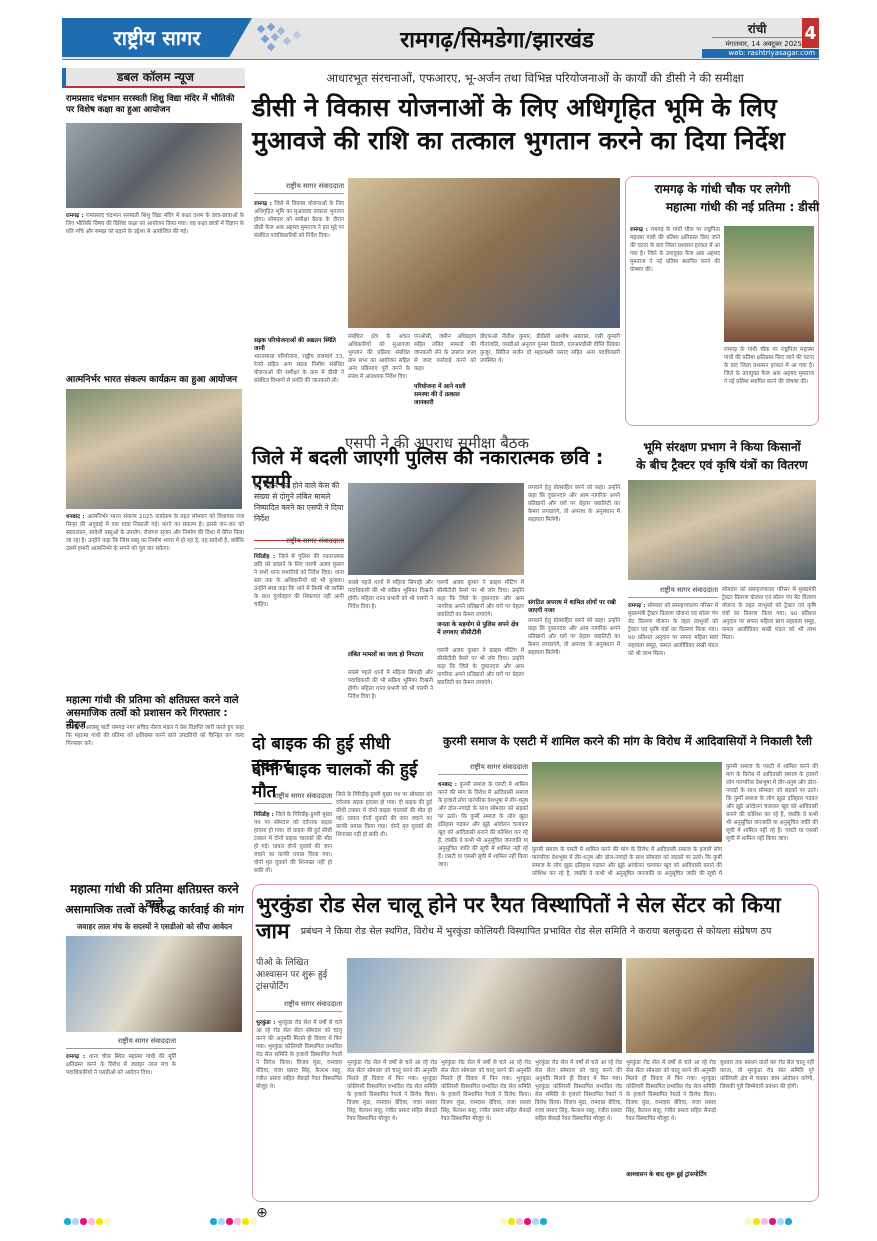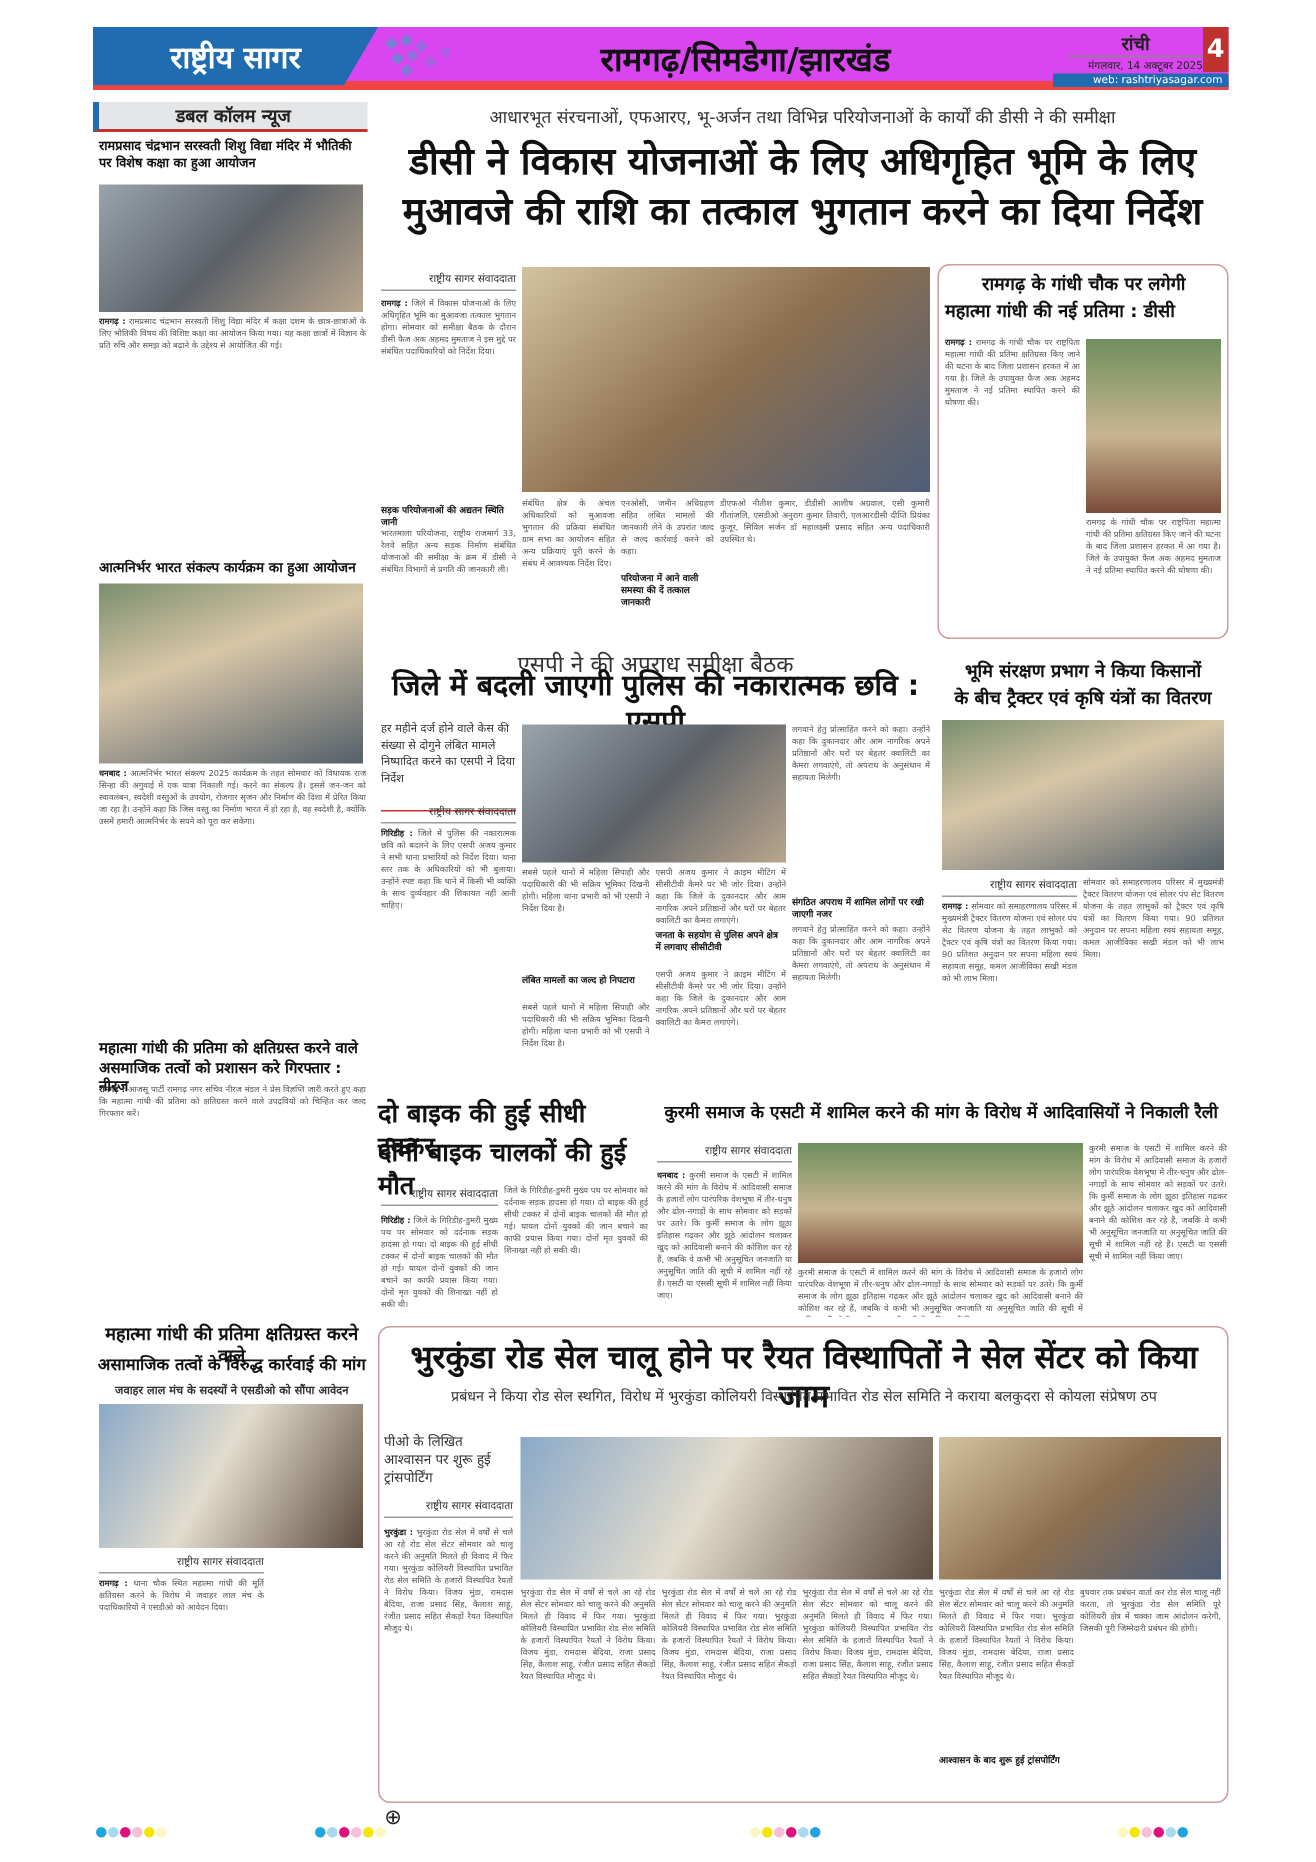--- a/index.html
+++ b/index.html
@@ -1,29 +1,29 @@
 <!DOCTYPE html>
 <html><head>
 <meta charset="utf-8">
 <style>
 *{box-sizing:border-box;margin:0;padding:0}
 body{width:877px;height:1241px;background:#fff;font-family:"DejaVu Sans",sans-serif;color:#222;position:relative;overflow:hidden}
 .abs{position:absolute}
-.masthead{left:62px;top:18px;width:757px;height:42px;background:#d946ef;border-bottom:6px solid #ef4444}
+.masthead{left:62px;top:18px;width:757px;height:42px;background:#e5e5e5;border-bottom:1px solid #ef4444}
 .brand{left:0;top:0;width:190px;height:39px;background:#1f6cb0;color:#fff;font-weight:bold;font-size:20px;display:flex;align-items:center;justify-content:center;clip-path:polygon(0 0,100% 0,88% 100%,0 100%)}
 .dots{left:192px;top:6px;width:60px;height:26px}
 .dots span{position:absolute;width:6px;height:6px;background:#5f8ed0;transform:rotate(45deg);opacity:.8}
 .edition{left:270px;top:0;width:330px;height:39px;font-size:22px;font-weight:bold;color:#111;display:flex;align-items:center;justify-content:center}
 .city{left:650px;top:2px;width:90px;font-size:12px;font-weight:bold;text-align:center}
 .date{left:650px;top:19px;width:90px;font-size:7px;text-align:right;border-top:1px solid #888;padding-top:1px}
 .pageno{left:740px;top:0;width:17px;height:30px;background:#c0322d;color:#fff;font-weight:bold;font-size:17px;display:flex;align-items:center;justify-content:center}
 .web{left:640px;top:31px;width:117px;height:9px;background:#1f6cb0;color:#fff;font-size:7px;text-align:right;padding-right:4px;line-height:9px}
 .col-head{font-weight:bold;color:#111;line-height:1.25}
 .kicker{font-size:11px;color:#333;text-align:center}
-.h1{font-size:24px;font-weight:bold;text-align:center;line-height:1.25;color:#111}
+.h1{font-size:24px;font-weight:bold;line-height:1.25;color:#111}
 .byline{font-size:7px;color:#333;text-align:right;border-bottom:1px solid #999;padding-bottom:3px}
 .body{font-size:5.5px;line-height:8px;color:#555;text-align:justify;overflow:hidden}
 .body b{color:#222}
 .photo{background:#8a8d8f;overflow:hidden}
 .ph-a{background:linear-gradient(135deg,#9aa4ad,#5c6168 50%,#b9a68c)}
 .ph-b{background:linear-gradient(160deg,#7b8f6e,#d8c6a8 40%,#54606a)}
 .ph-c{background:linear-gradient(120deg,#8aa9c8,#e2dccd 45%,#5d4c3f)}
 .ph-d{background:linear-gradient(180deg,#6e8f5e,#c9b591 55%,#7a4c3a)}
 .ph-e{background:linear-gradient(140deg,#d4c3a0,#8d6f4f 50%,#4d5e7a)}
 .box{border:1px solid #cf9aa0;border-radius:8px}
@@ -78,21 +78,21 @@
 <div class="abs" style="left:254px;top:336px;width:90px;font-size:6px;font-weight:bold;color:#111">सड़क परियोजनाओं की अद्यतन स्थिति जानी</div>
 <div class="abs body" style="left:254px;top:352px;width:90px;height:75px">भारतमाला परियोजना, राष्ट्रीय राजमार्ग 33, रेलवे सहित अन्य सड़क निर्माण संबंधित योजनाओं की समीक्षा के क्रम में डीसी ने संबंधित विभागों से प्रगति की जानकारी ली।</div>
 <div class="abs photo ph-e" style="left:348px;top:178px;width:272px;height:150px"></div>
 <div class="abs body" style="left:348px;top:332px;width:62px;height:95px">संबंधित क्षेत्र के अंचल अधिकारियों को मुआवजा भुगतान की प्रक्रिया संबंधित ग्राम सभा का आयोजन सहित अन्य प्रक्रियाएं पूरी करने के संबंध में आवश्यक निर्देश दिए।</div>
 <div class="abs body" style="left:414px;top:332px;width:62px;height:50px">एनओसी, जमीन अधिग्रहण सहित लंबित मामलों की जानकारी लेने के उपरांत जल्द से जल्द कार्रवाई करने को कहा।</div>
 <div class="abs" style="left:414px;top:382px;width:62px;font-size:6px;font-weight:bold;color:#111;line-height:8px">परियोजना में आने वाली समस्या की दें तत्काल जानकारी</div>
 <div class="abs body" style="left:480px;top:332px;width:140px;height:95px">डीएफओ नीतीश कुमार, डीडीसी आशीष अग्रवाल, एसी कुमारी गीतांजलि, एसडीओ अनुराग कुमार तिवारी, एलआरडीसी दीप्ति प्रियंका कुजूर, सिविल सर्जन डॉ महालक्ष्मी प्रसाद सहित अन्य पदाधिकारी उपस्थित थे।</div>
 
 <div class="abs box" style="left:625px;top:176px;width:194px;height:250px"></div>
 <div class="abs col-head" style="left:630px;top:182px;width:185px;font-size:12px;text-align:center">रामगढ़ के गांधी चौक पर लगेगी</div>
-<div class="abs col-head" style="left:630px;top:200px;width:185px;font-size:12px;text-align:left">महात्मा गांधी की नई प्रतिमा : डीसी</div>
+<div class="abs col-head" style="left:650px;top:200px;width:185px;font-size:12px;text-align:center">महात्मा गांधी की नई प्रतिमा : डीसी</div>
 <div class="abs body" style="left:630px;top:225px;width:90px;height:198px"><b>रामगढ़ :</b> <span>रामगढ़ के गांधी चौक पर राष्ट्रपिता महात्मा गांधी की प्रतिमा क्षतिग्रस्त किए जाने की घटना के बाद जिला प्रशासन हरकत में आ गया है। जिले के उपायुक्त फैज अक अहमद मुमताज ने नई प्रतिमा स्थापित करने की घोषणा की।</span></div>
 <div class="abs photo ph-d" style="left:724px;top:226px;width:90px;height:116px"></div>
 <div class="abs body" style="left:724px;top:345px;width:90px;height:78px">रामगढ़ के गांधी चौक पर राष्ट्रपिता महात्मा गांधी की प्रतिमा क्षतिग्रस्त किए जाने की घटना के बाद जिला प्रशासन हरकत में आ गया है। जिले के उपायुक्त फैज अक अहमद मुमताज ने नई प्रतिमा स्थापित करने की घोषणा की।</div>
 
 <div class="abs kicker" style="left:252px;top:432px;width:370px;font-size:15px">एसपी ने की अपराध समीक्षा बैठक</div>
 <div class="abs h1" style="left:252px;top:446px;width:370px;font-size:19px">जिले में बदली जाएगी पुलिस की नकारात्मक छवि : एसपी</div>
 <div class="abs" style="left:254px;top:480px;width:90px;font-size:7.5px;line-height:11px;color:#333;border-bottom:1px solid #c0322d;padding-bottom:16px">हर महीने दर्ज होने वाले केस की संख्या से दोगुने लंबित मामले निष्पादित करने का एसपी ने दिया निर्देश</div>
 <div class="abs byline" style="left:254px;top:536px;width:90px">राष्ट्रीय सागर संवाददाता</div>
 <div class="abs body" style="left:254px;top:552px;width:90px;height:170px"><b>गिरिडीह :</b> <span>जिले में पुलिस की नकारात्मक छवि को बदलने के लिए एसपी अजय कुमार ने सभी थाना प्रभारियों को निर्देश दिया। थाना स्तर तक के अधिकारियों को भी बुलाया। उन्होंने स्पष्ट कहा कि थाने में किसी भी व्यक्ति के साथ दुर्व्यवहार की शिकायत नहीं आनी चाहिए।</span></div>
 <div class="abs photo ph-a" style="left:348px;top:483px;width:176px;height:92px"></div>

